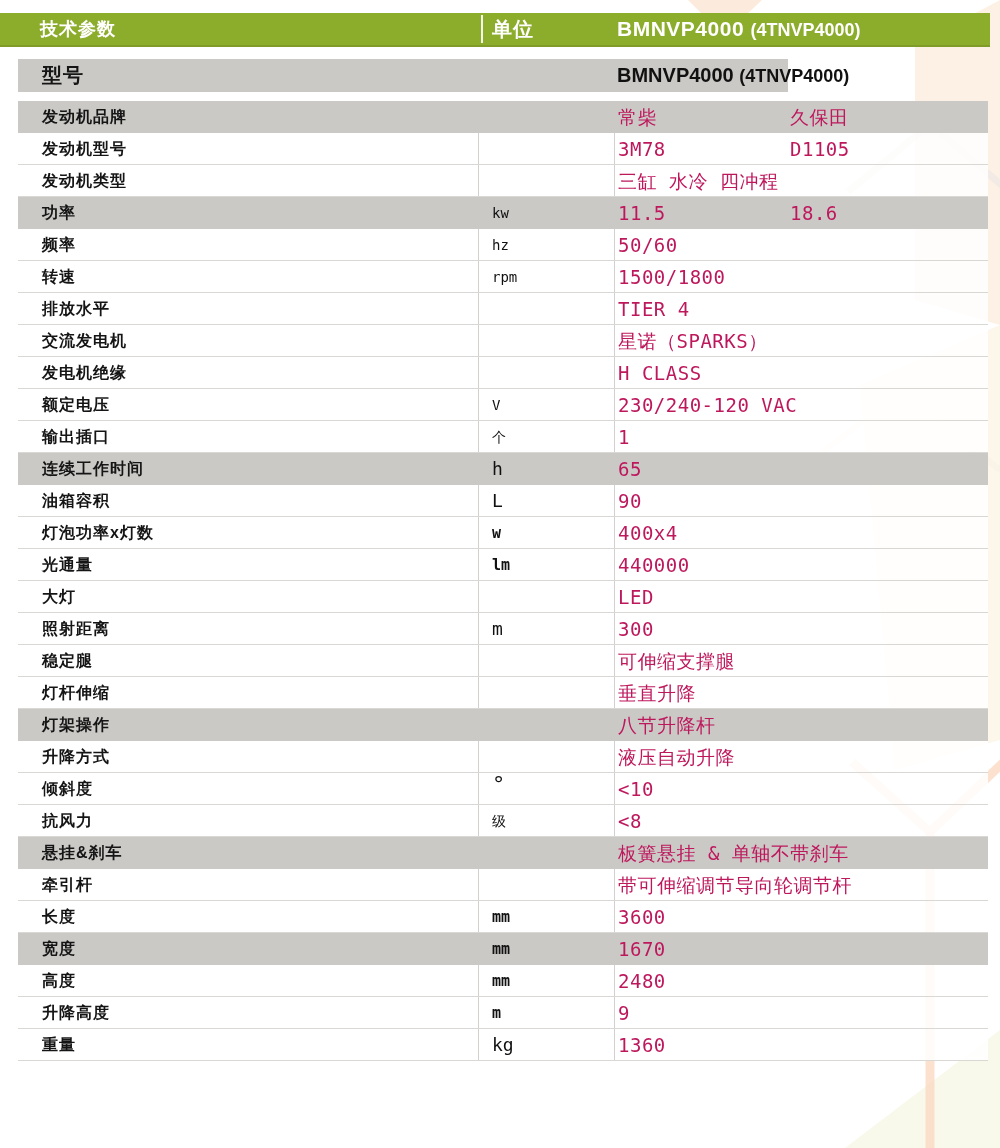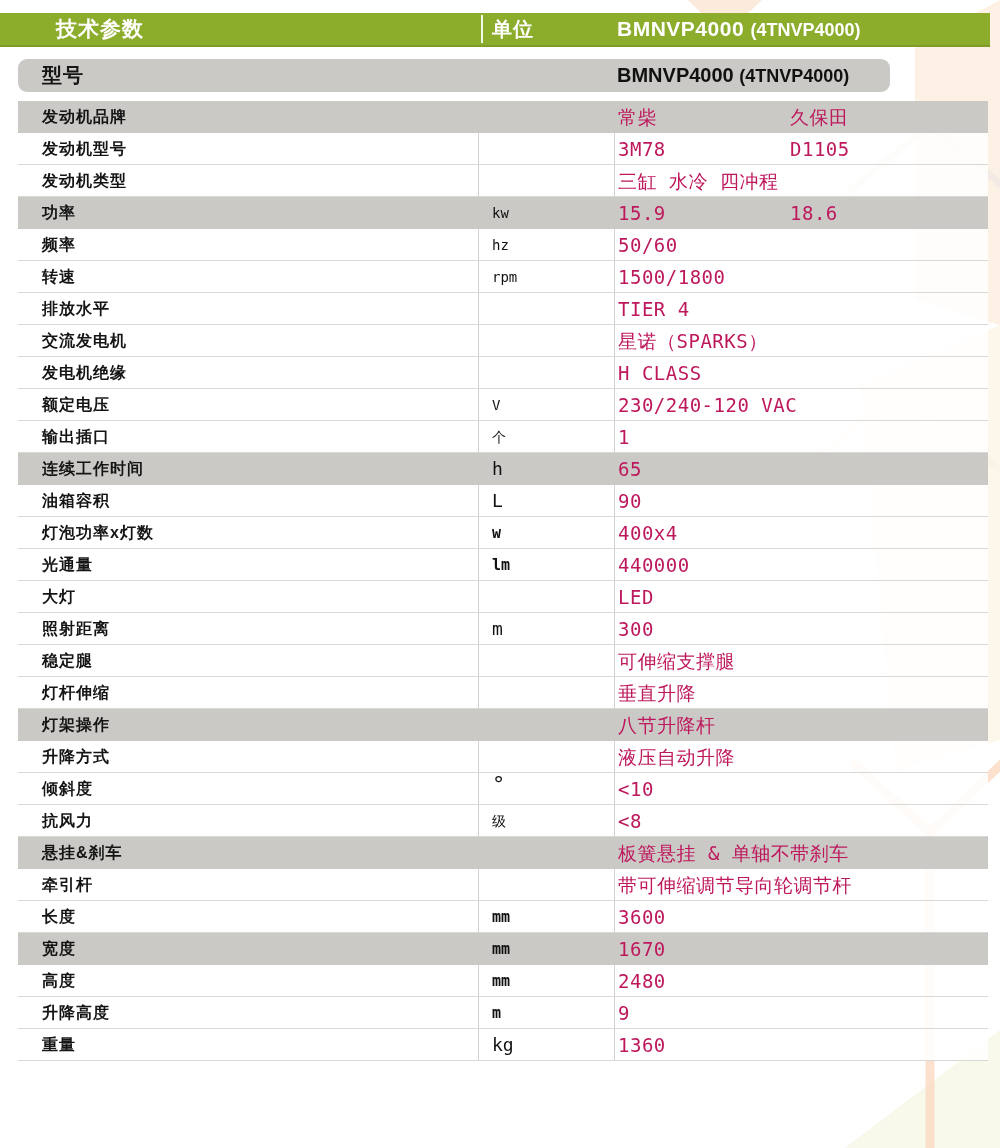--- a/index.html
+++ b/index.html
@@ -3,31 +3,31 @@
 <meta charset="utf-8">
 <style>
   html,body{margin:0;padding:0;background:#fff;}
   .page{position:relative;width:1000px;height:1148px;background:#ffffff;overflow:hidden;
         font-family:"Liberation Sans",sans-serif;}
   .decor{position:absolute;left:0;top:0;width:1000px;height:1148px;}
 
   
   .green-bar{position:absolute;left:0;top:13px;width:990px;height:34px;
              background:var(--green,#8CAC2C);border-bottom:2px solid #7e9c27;box-sizing:border-box;}
-  .green-bar .h-title{position:absolute;left:56px;top:0;line-height:32px;color:#fff;
-             font-size:21px;font-weight:bold;letter-spacing:1px;}
+  .green-bar .h-title{position:absolute;left:40px;top:0;line-height:32px;color:#fff;
+             font-size:18px;font-weight:bold;letter-spacing:1px;}
   .h-divider{position:absolute;left:481px;top:2px;bottom:2px;width:2px;background:rgba(255,255,255,.9);}
   .green-bar .h-unit{position:absolute;left:492px;top:0;line-height:32px;color:#fff;
              font-size:20px;font-weight:bold;letter-spacing:1px;}
   .green-bar .h-model{position:absolute;left:617px;top:0;line-height:32px;color:#fff;
              font-size:21px;font-weight:bold;letter-spacing:.5px;white-space:nowrap;}
   .sub{font-size:18px;font-weight:bold;letter-spacing:0;}
 
   
-  .model-row{position:absolute;left:18px;top:59px;width:872px;height:33px;background:var(--gray,#CBC9C6);border-radius:9px;}
+  .model-row{position:absolute;left:18px;top:59px;width:770px;height:33px;background:var(--gray,#CBC9C6);}
   .model-row .m-label{position:absolute;left:24px;top:0;line-height:33px;font-size:20px;
              font-weight:600;color:#151515;letter-spacing:1px;}
   .model-row .m-value{position:absolute;left:599px;top:0;line-height:33px;font-size:20px;
              font-weight:bold;color:#111;white-space:nowrap;}
 
   
   .rows{position:absolute;left:18px;top:101px;width:970px;}
   .row{position:relative;height:32px;box-sizing:border-box;
        background:rgba(255,255,255,.85);border-bottom:1px solid #d9d8d5;}
   .row.gray{background:var(--gray,#CBC9C6);border-bottom:none;}
@@ -90,21 +90,21 @@
     <span class="cell value"><span class="v1 fixed">3M78</span><span class="v2">D1105</span></span>
   </div>
       <div class="row">
     <span class="cell label">发动机类型</span>
     <span class="cell unit"></span>
     <span class="cell value"><span class="v1">三缸 水冷 四冲程</span><span class="v2"></span></span>
   </div>
       <div class="row gray">
     <span class="cell label">功率</span>
     <span class="cell unit lg">kw</span>
-    <span class="cell value"><span class="v1 fixed">15.9</span><span class="v2">18.6</span></span>
+    <span class="cell value"><span class="v1 fixed">11.5</span><span class="v2">18.6</span></span>
   </div>
       <div class="row">
     <span class="cell label">频率</span>
     <span class="cell unit lg">hz</span>
     <span class="cell value"><span class="v1">50/60</span><span class="v2"></span></span>
   </div>
       <div class="row">
     <span class="cell label">转速</span>
     <span class="cell unit lg">rpm</span>
     <span class="cell value"><span class="v1">1500/1800</span><span class="v2"></span></span>

